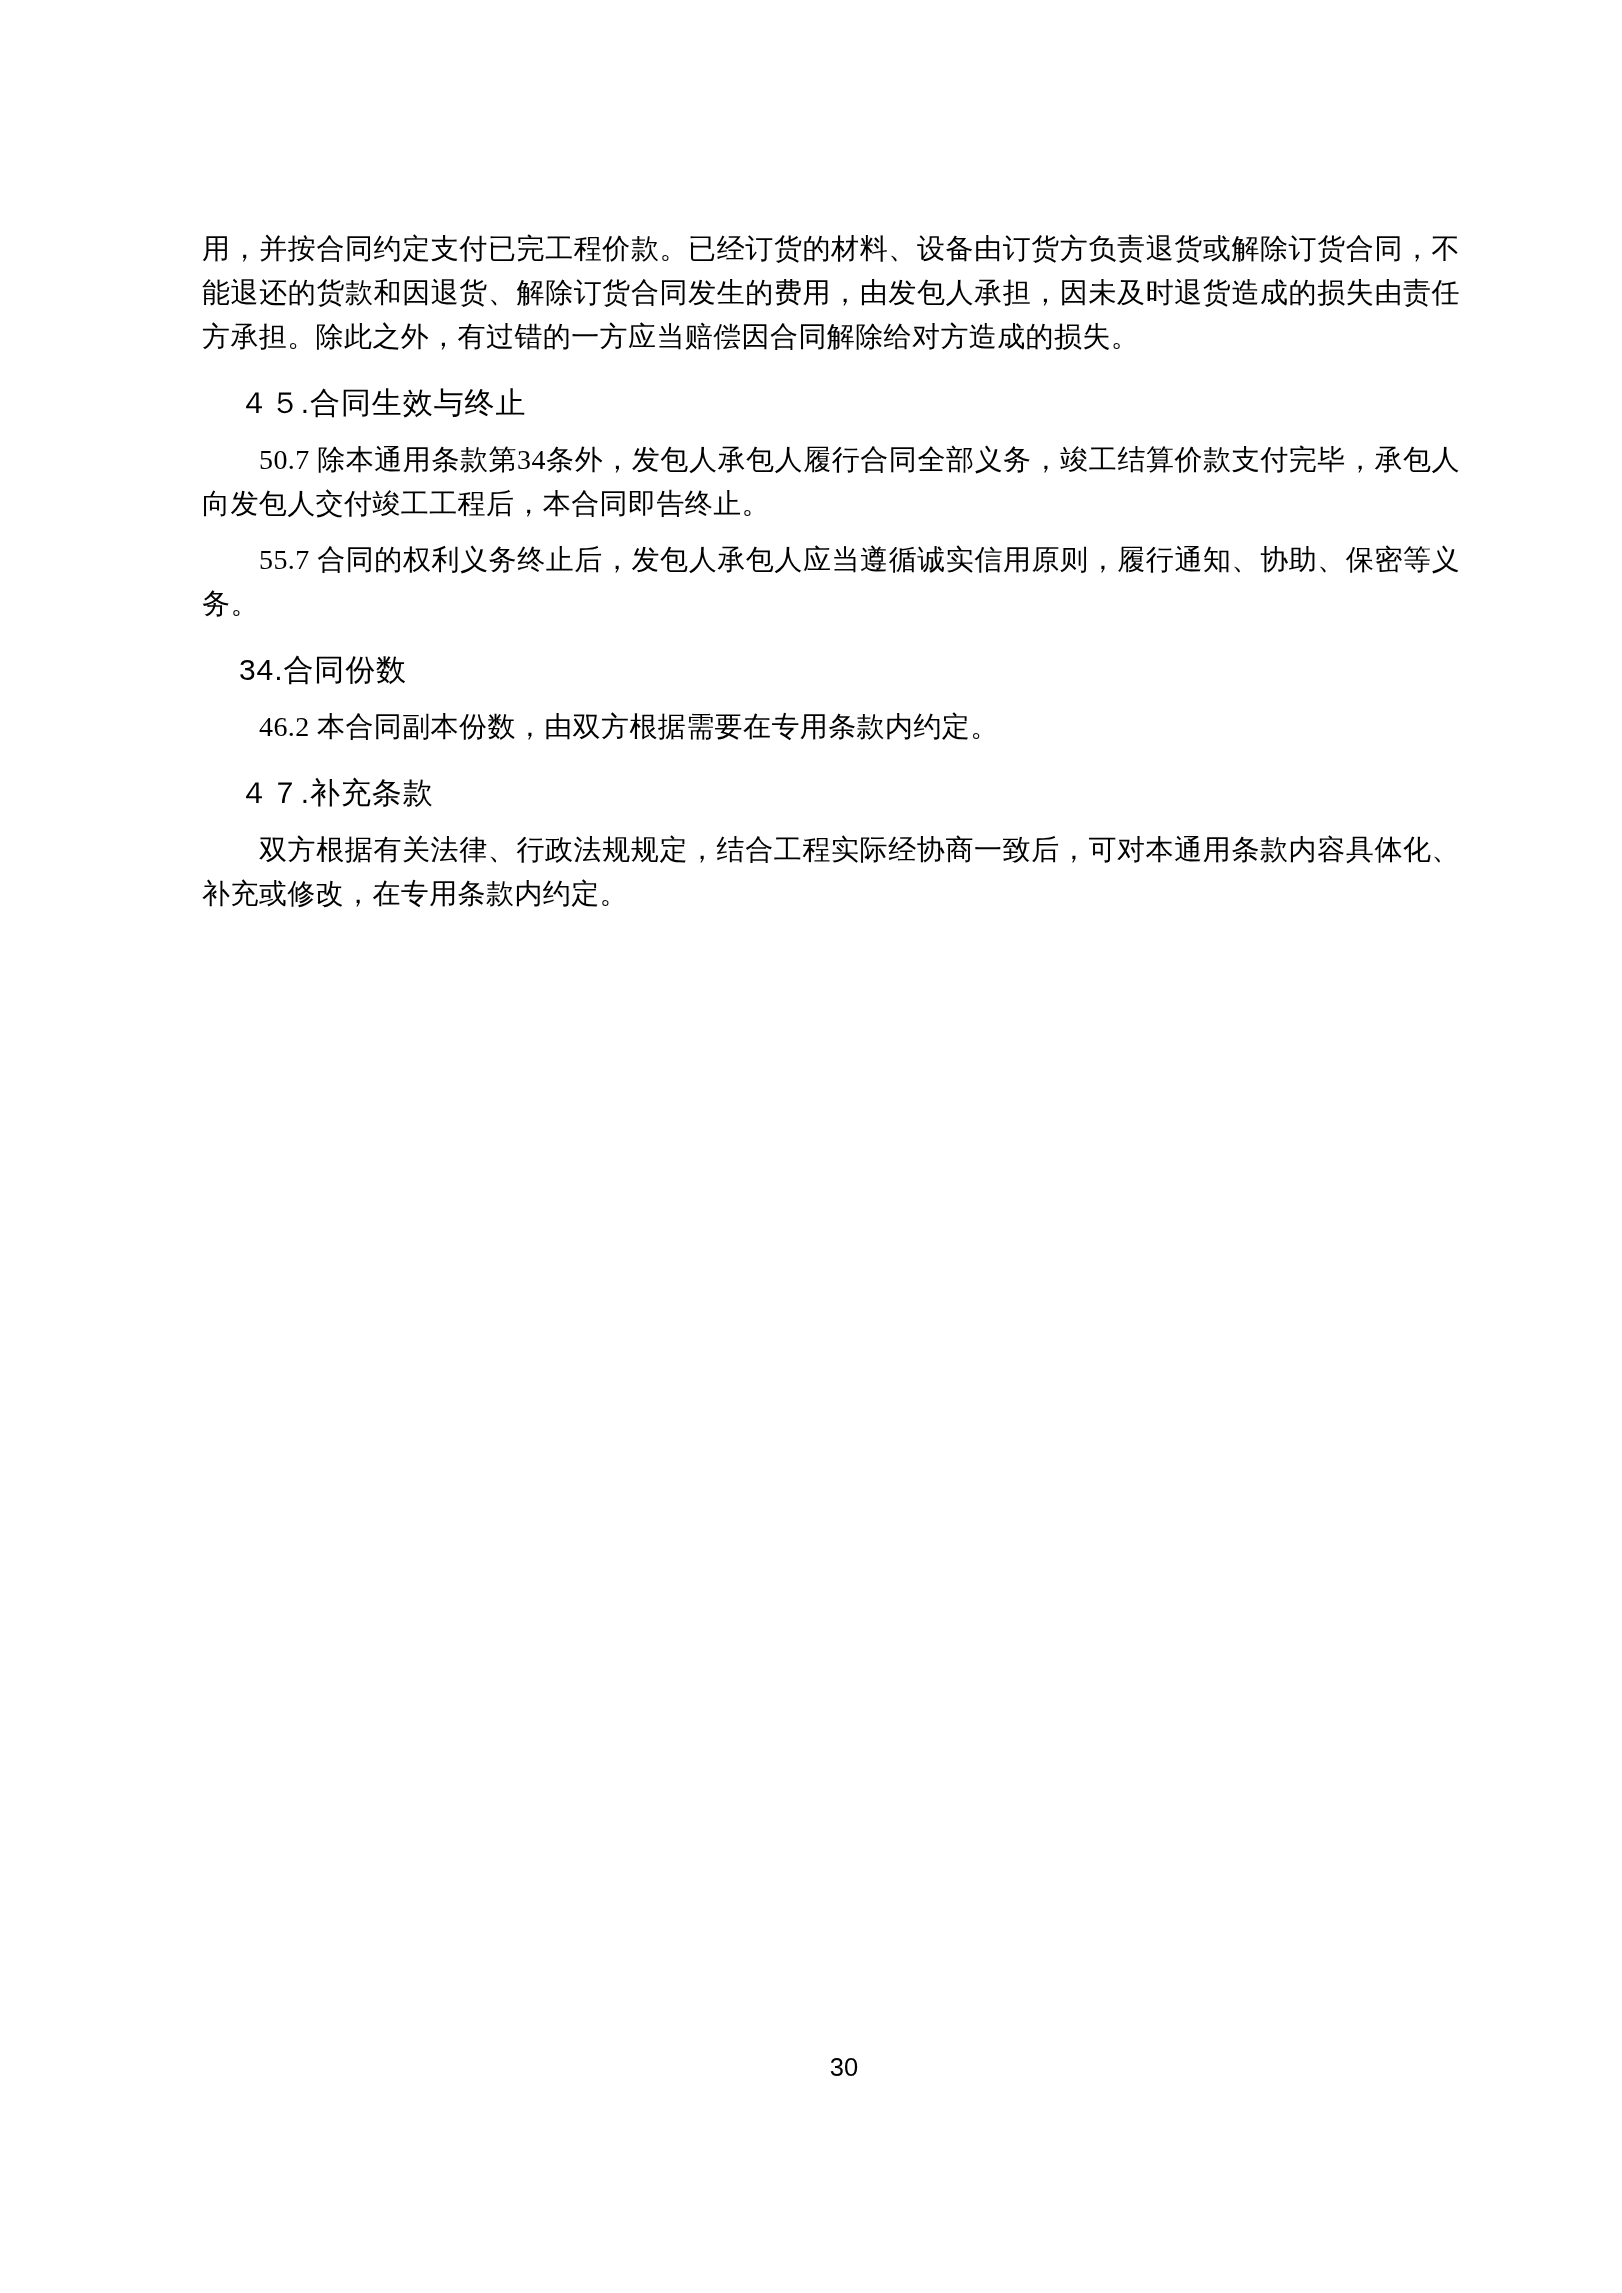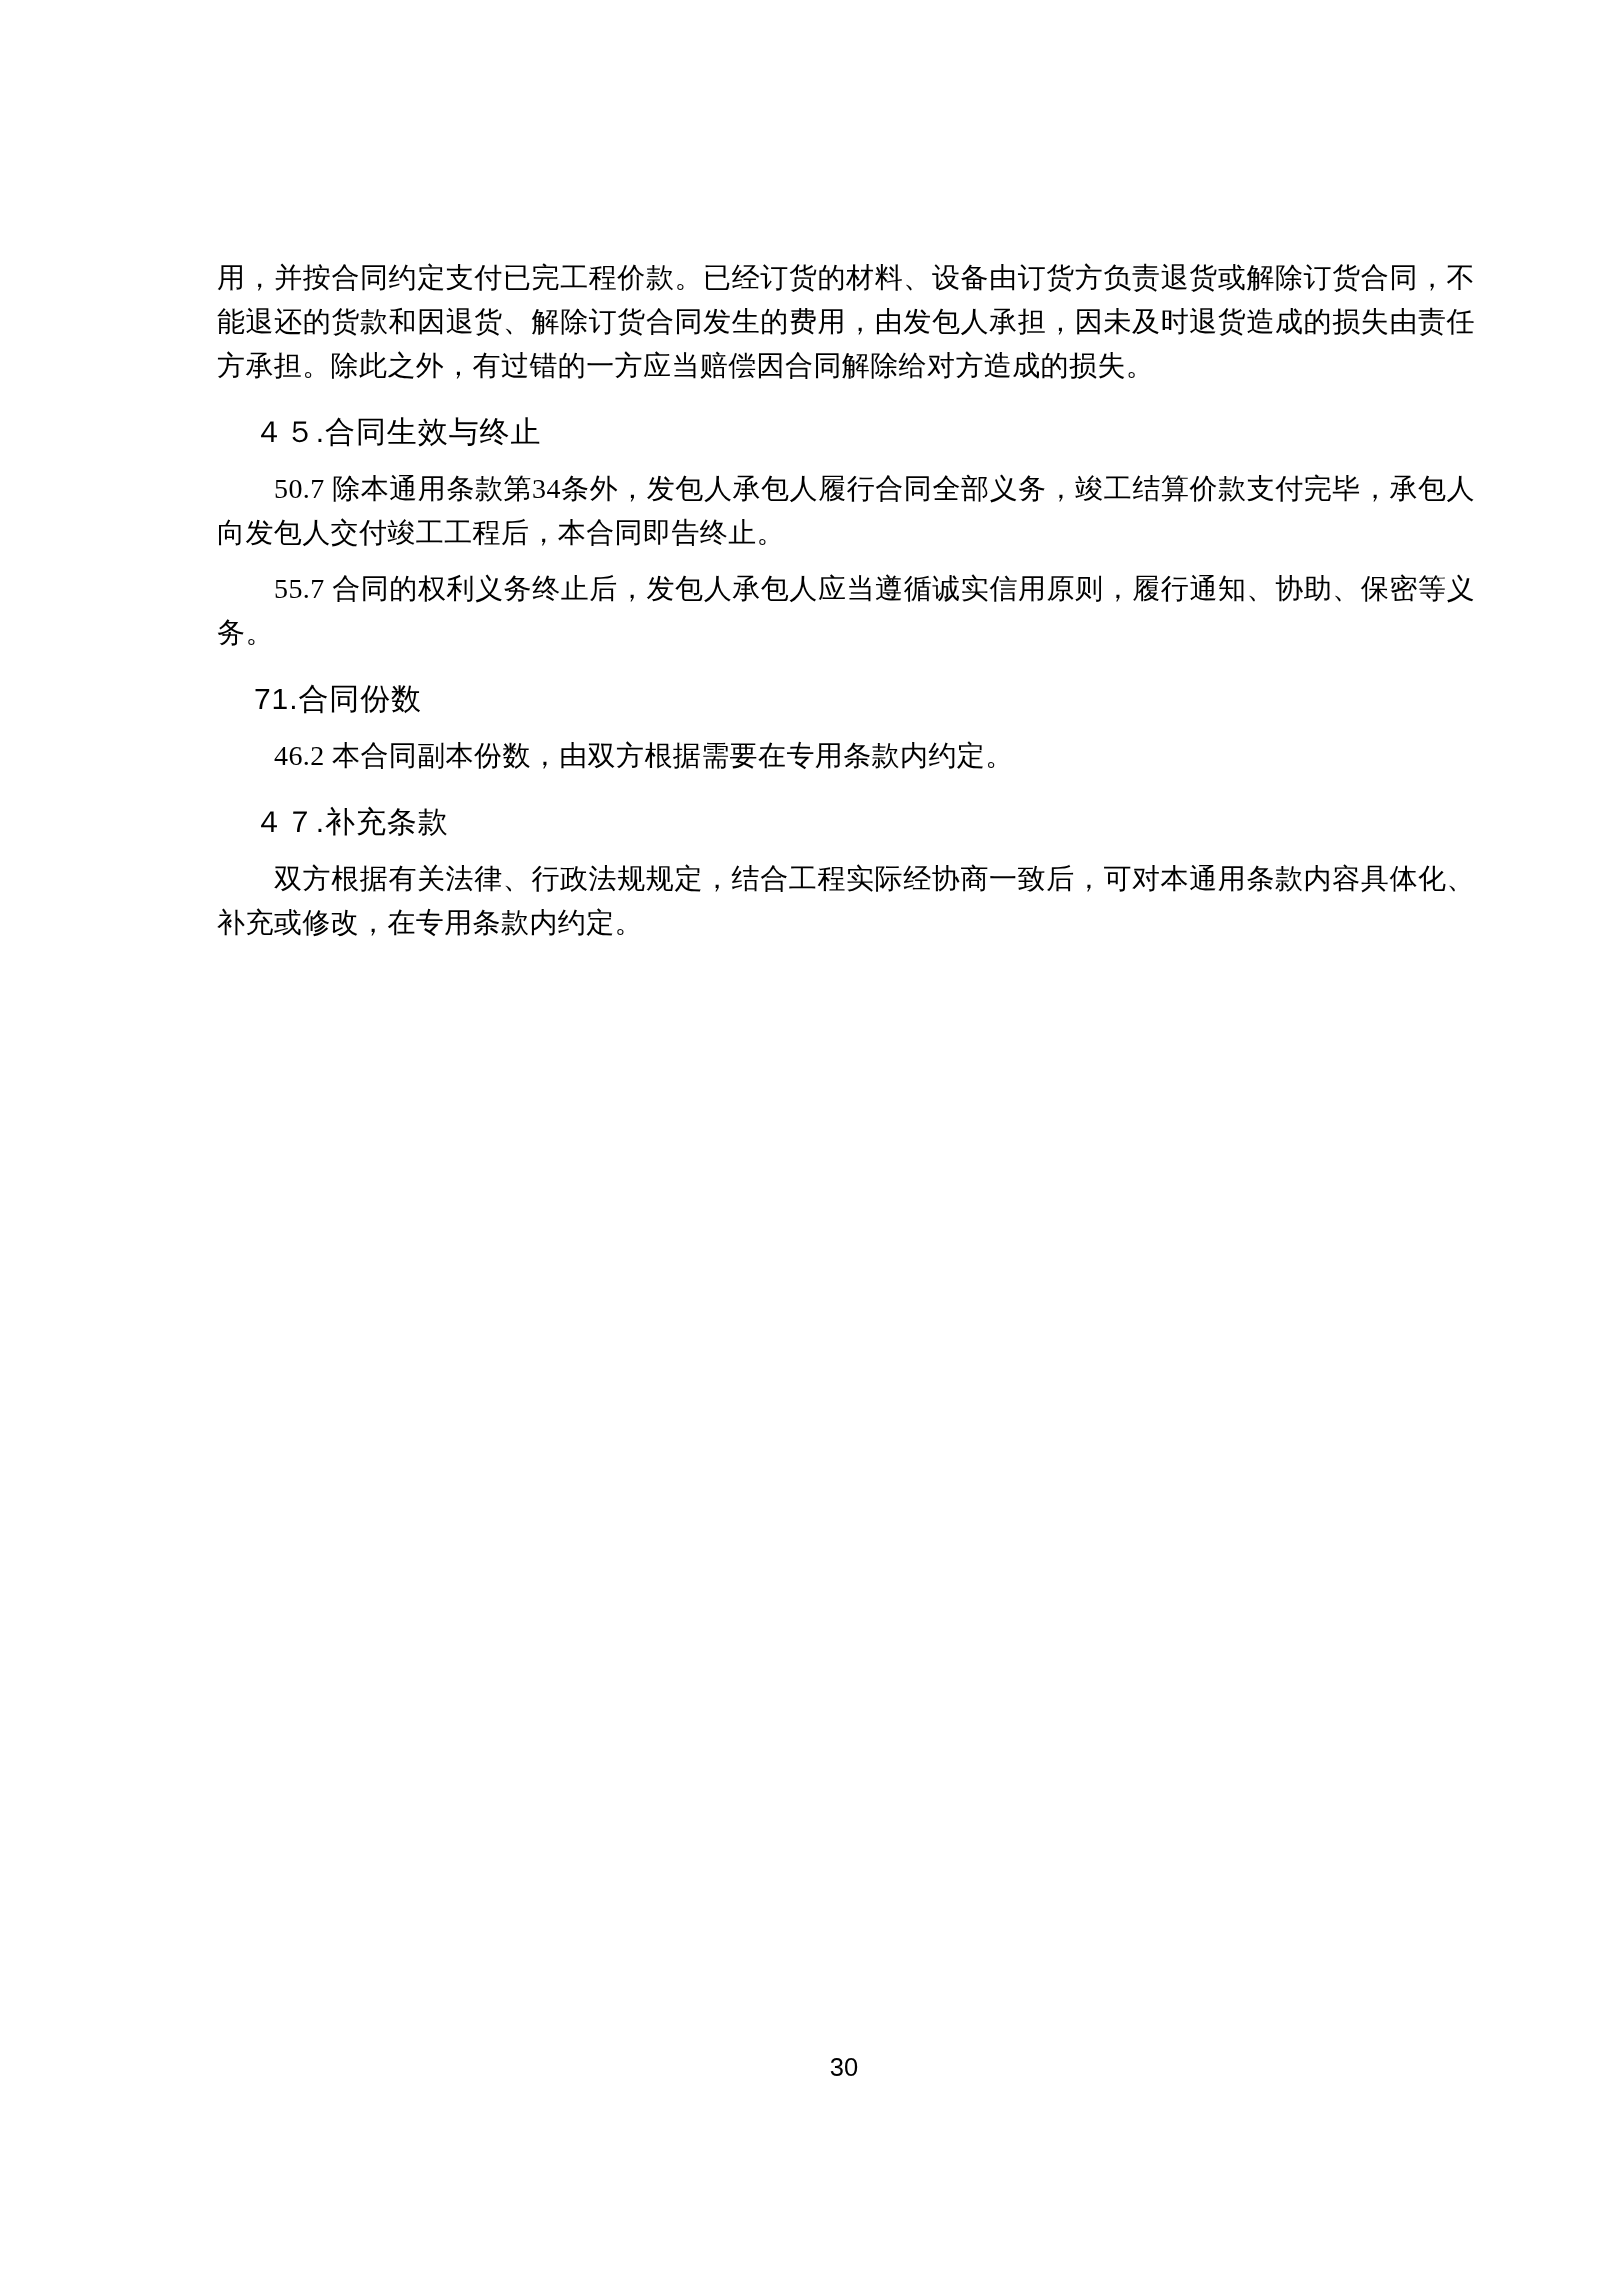--- a/index.html
+++ b/index.html
@@ -11,24 +11,23 @@
     position: relative;
     width: 1623px;
     height: 2294px;
     background: #ffffff;
     color: #000000;
     font-family: "Liberation Serif", serif;
     overflow: hidden;
   }
   .content {
     position: absolute;
-    left: 217px;
+    left: 202px;
     top: 227px;
     width: 1258px;
-    margin-top: 29px;
   }
   .para {
     font-size: 28px;
     line-height: 44px;
     text-align: justify;
     margin: 12.7px 0 0 0;
     letter-spacing: 0.4px;
   }
   .para.first {
     margin-top: 0;
@@ -66,21 +65,21 @@
     <p class="para first">用，并按合同约定支付已完工程价款。已经订货的材料、设备由订货方负责退货或解除订货合同，不能退还的货款和因退货、解除订货合同发生的费用，由发包人承担，因未及时退货造成的损失由责任方承担。除此之外，有过错的一方应当赔偿因合同解除给对方造成的损失。</p>
 
 
     <h2 class="heading">４５.合同生效与终止</h2>
 
 
     <p class="para indent">50.7 除本通用条款第34条外，发包人承包人履行合同全部义务，竣工结算价款支付完毕，承包人向发包人交付竣工工程后，本合同即告终止。</p>
 
     <p class="para indent">55.7 合同的权利义务终止后，发包人承包人应当遵循诚实信用原则，履行通知、协助、保密等义务。</p>
 
-    <h2 class="heading">71.合同份数</h2>
+    <h2 class="heading">34.合同份数</h2>
 
 
     <p class="para indent">46.2 本合同副本份数，由双方根据需要在专用条款内约定。</p>
 
     <h2 class="heading">４７.补充条款</h2>
 
     <p class="para indent">双方根据有关法律、行政法规规定，结合工程实际经协商一致后，可对本通用条款内容具体化、补充或修改，在专用条款内约定。</p>
 
   </div>
 

